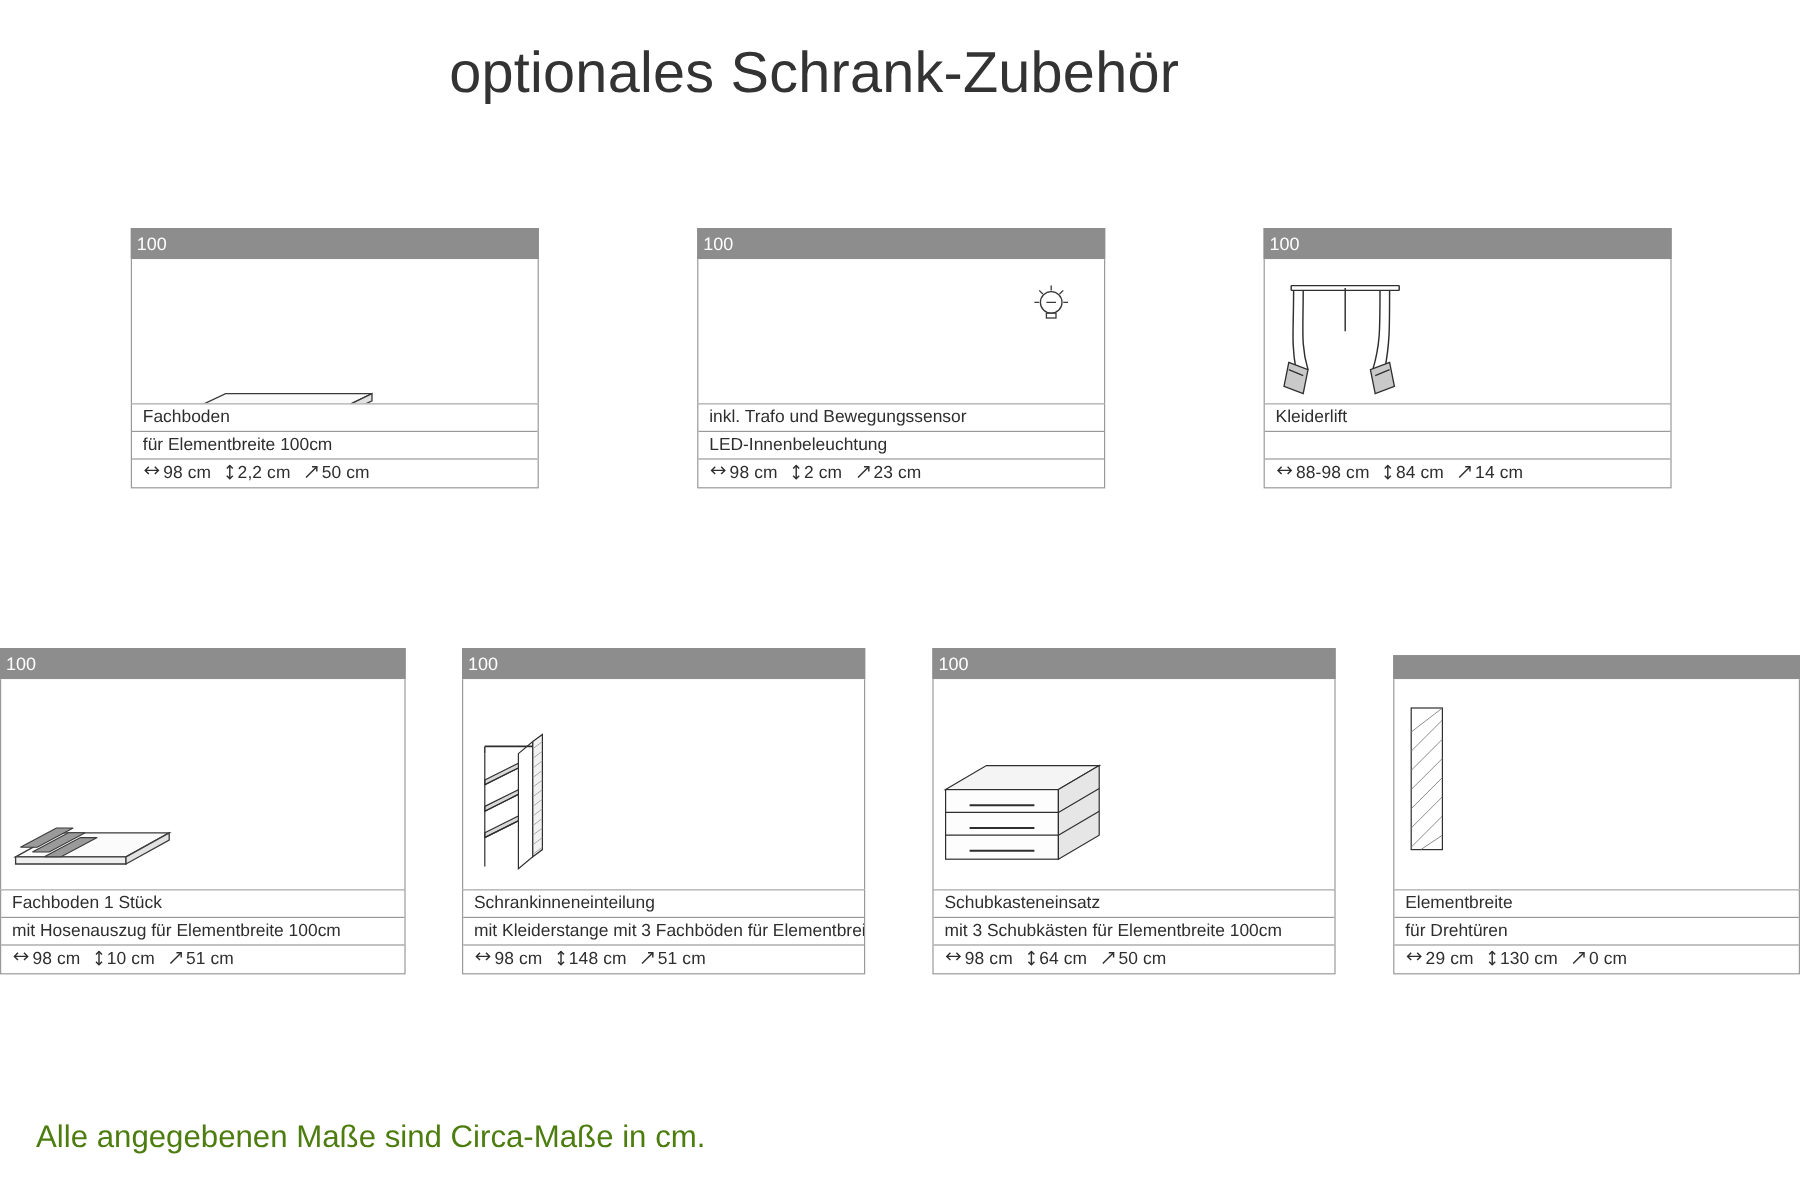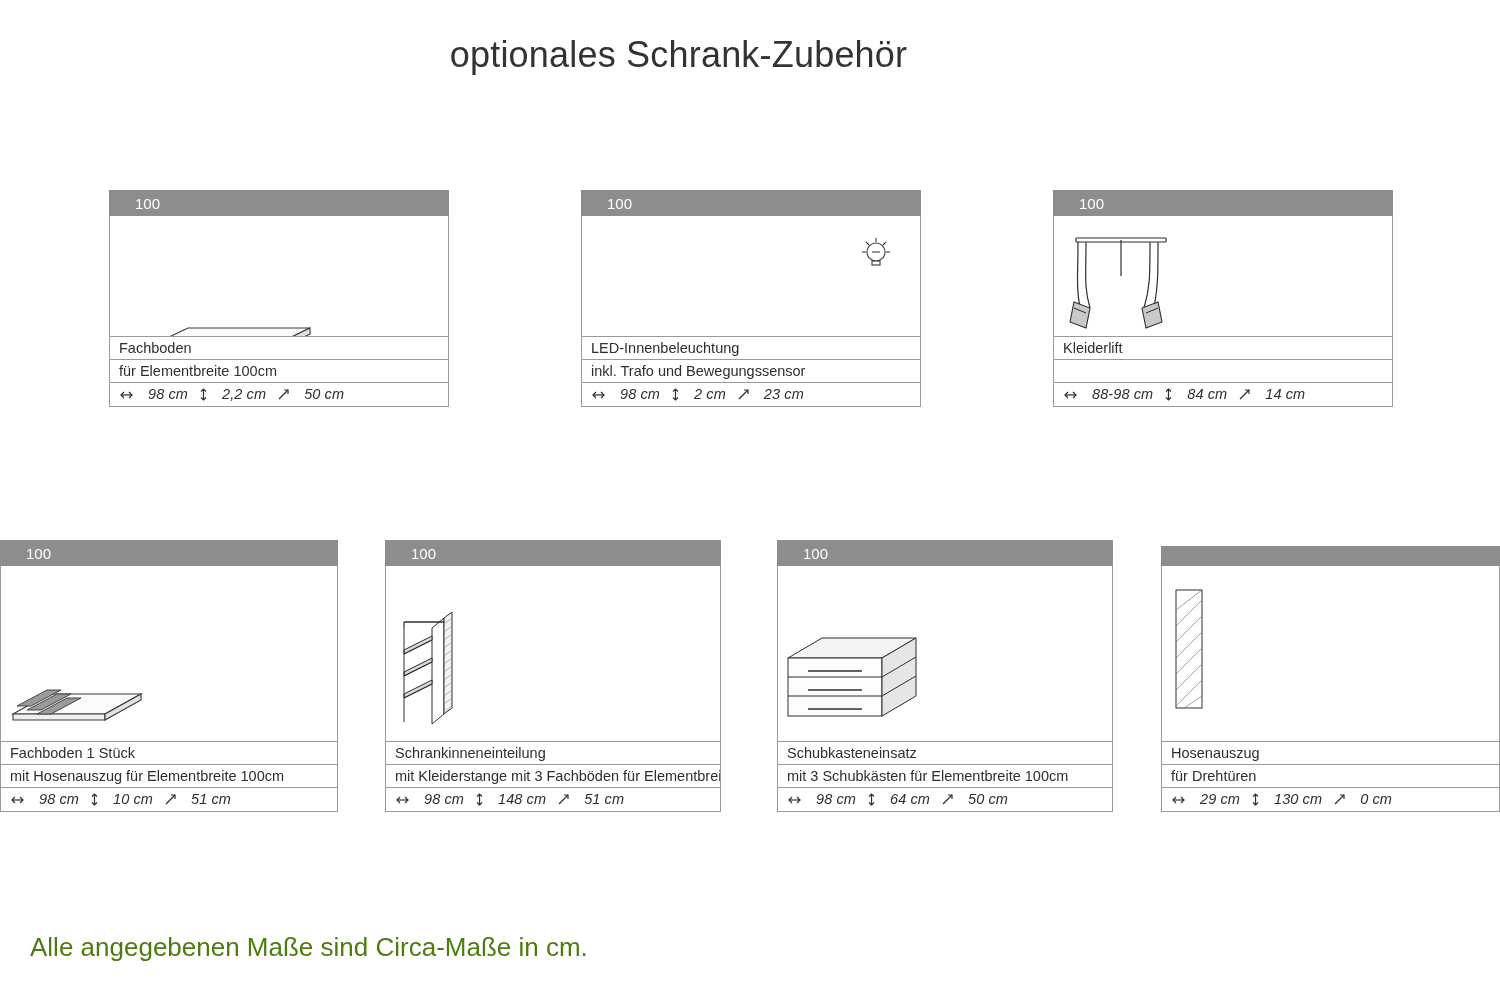--- a/index.html
+++ b/index.html
@@ -14,21 +14,21 @@
     color: #2b2b2b;
     position: relative;
     overflow: hidden;
   }
   .page-title {
     position: absolute;
     top: 34px;
     left: 0;
     width: 1357px;
     text-align: center;
-    font-size: 36px;
+    font-size: 48px;
     font-weight: 400;
     color: #333333;
     letter-spacing: 0.2px;
   }
   .footnote {
     position: absolute;
     left: 30px;
     top: 932px;
     font-size: 26px;
     color: #4d7c0f;
@@ -39,21 +39,21 @@
   .card {
     position: absolute;
     box-sizing: border-box;
   }
   .card-header {
     background: #8d8d8d;
     color: #ffffff;
     font-size: 15px;
     line-height: 26px;
     height: 26px;
-    padding-left: 25px;
+    padding-left: 4px;
     box-sizing: border-box;
     border: 1px solid #8d8d8d;
   }
   .card-figure {
     position: relative;
     border-left: 1px solid #9a9a9a;
     border-right: 1px solid #9a9a9a;
     box-sizing: border-box;
     background: #ffffff;
     overflow: hidden;
@@ -75,21 +75,21 @@
     overflow: hidden;
   }
   .card-row:last-child { border-bottom: none; }
   .card-row.empty { color: transparent; }
   .dims {
     display: flex;
     align-items: center;
     gap: 3px;
     font-size: 14.5px;
   }
-  .dims .grp { display: inline-flex; align-items: center; gap: 14px; margin-right: 8px; font-style: italic; }
+  .dims .grp { display: inline-flex; align-items: flex-start; gap: 2px; margin-right: 8px; }
   .dims .val { letter-spacing: 0.1px; }
 
   .ico { display: inline-block; vertical-align: middle; }
 </style>
 </head>
 <body>
 
 <div class="page-title">optionales Schrank-Zubehör</div>
 
 <div class="card" style="left:109px; top:190px; width:340px;">
@@ -155,22 +155,22 @@
         <line x1="8" y1="14" x2="16" y2="14"></line>
         <line x1="12" y1="0" x2="12" y2="4"></line>
         <line x1="2" y1="4" x2="5" y2="7"></line>
         <line x1="22" y1="4" x2="19" y2="7"></line>
         <line x1="-2" y1="14" x2="2" y2="14"></line>
         <line x1="22" y1="14" x2="26" y2="14"></line>
       </g>
     </svg>
   </div>
   <div class="card-rows">
+    <div class="card-row">inkl. Trafo und Bewegungssensor</div>
     <div class="card-row">LED-Innenbeleuchtung</div>
-    <div class="card-row">inkl. Trafo und Bewegungssensor</div>
     <div class="card-row">
       <span class="dims">
         <span class="grp">
             <svg class="ico" width="15" height="10" viewBox="0 0 15 10">
               <line x1="2" y1="5" x2="13" y2="5" stroke="#2e2e2e" stroke-width="1.2"></line>
               <polyline points="5,2 2,5 5,8" fill="none" stroke="#2e2e2e" stroke-width="1.2"></polyline>
               <polyline points="10,2 13,5 10,8" fill="none" stroke="#2e2e2e" stroke-width="1.2"></polyline>
             </svg>
             <span class="val">98 cm</span>
           </span>
@@ -442,21 +442,21 @@
           <line x1="14" y1="92" x2="40" y2="66"></line>
           <line x1="14" y1="108" x2="40" y2="82"></line>
           <line x1="14" y1="124" x2="40" y2="98"></line>
           <line x1="14" y1="140" x2="40" y2="114"></line>
           <line x1="22" y1="142" x2="40" y2="130"></line>
         </g>
       </g>
     </svg>
   </div>
   <div class="card-rows">
-    <div class="card-row">Hosenauszug</div>
+    <div class="card-row">Elementbreite</div>
     <div class="card-row">für Drehtüren</div>
     <div class="card-row">
       <span class="dims">
         <span class="grp">
             <svg class="ico" width="15" height="10" viewBox="0 0 15 10">
               <line x1="2" y1="5" x2="13" y2="5" stroke="#2e2e2e" stroke-width="1.2"></line>
               <polyline points="5,2 2,5 5,8" fill="none" stroke="#2e2e2e" stroke-width="1.2"></polyline>
               <polyline points="10,2 13,5 10,8" fill="none" stroke="#2e2e2e" stroke-width="1.2"></polyline>
             </svg>
             <span class="val">29 cm</span>

